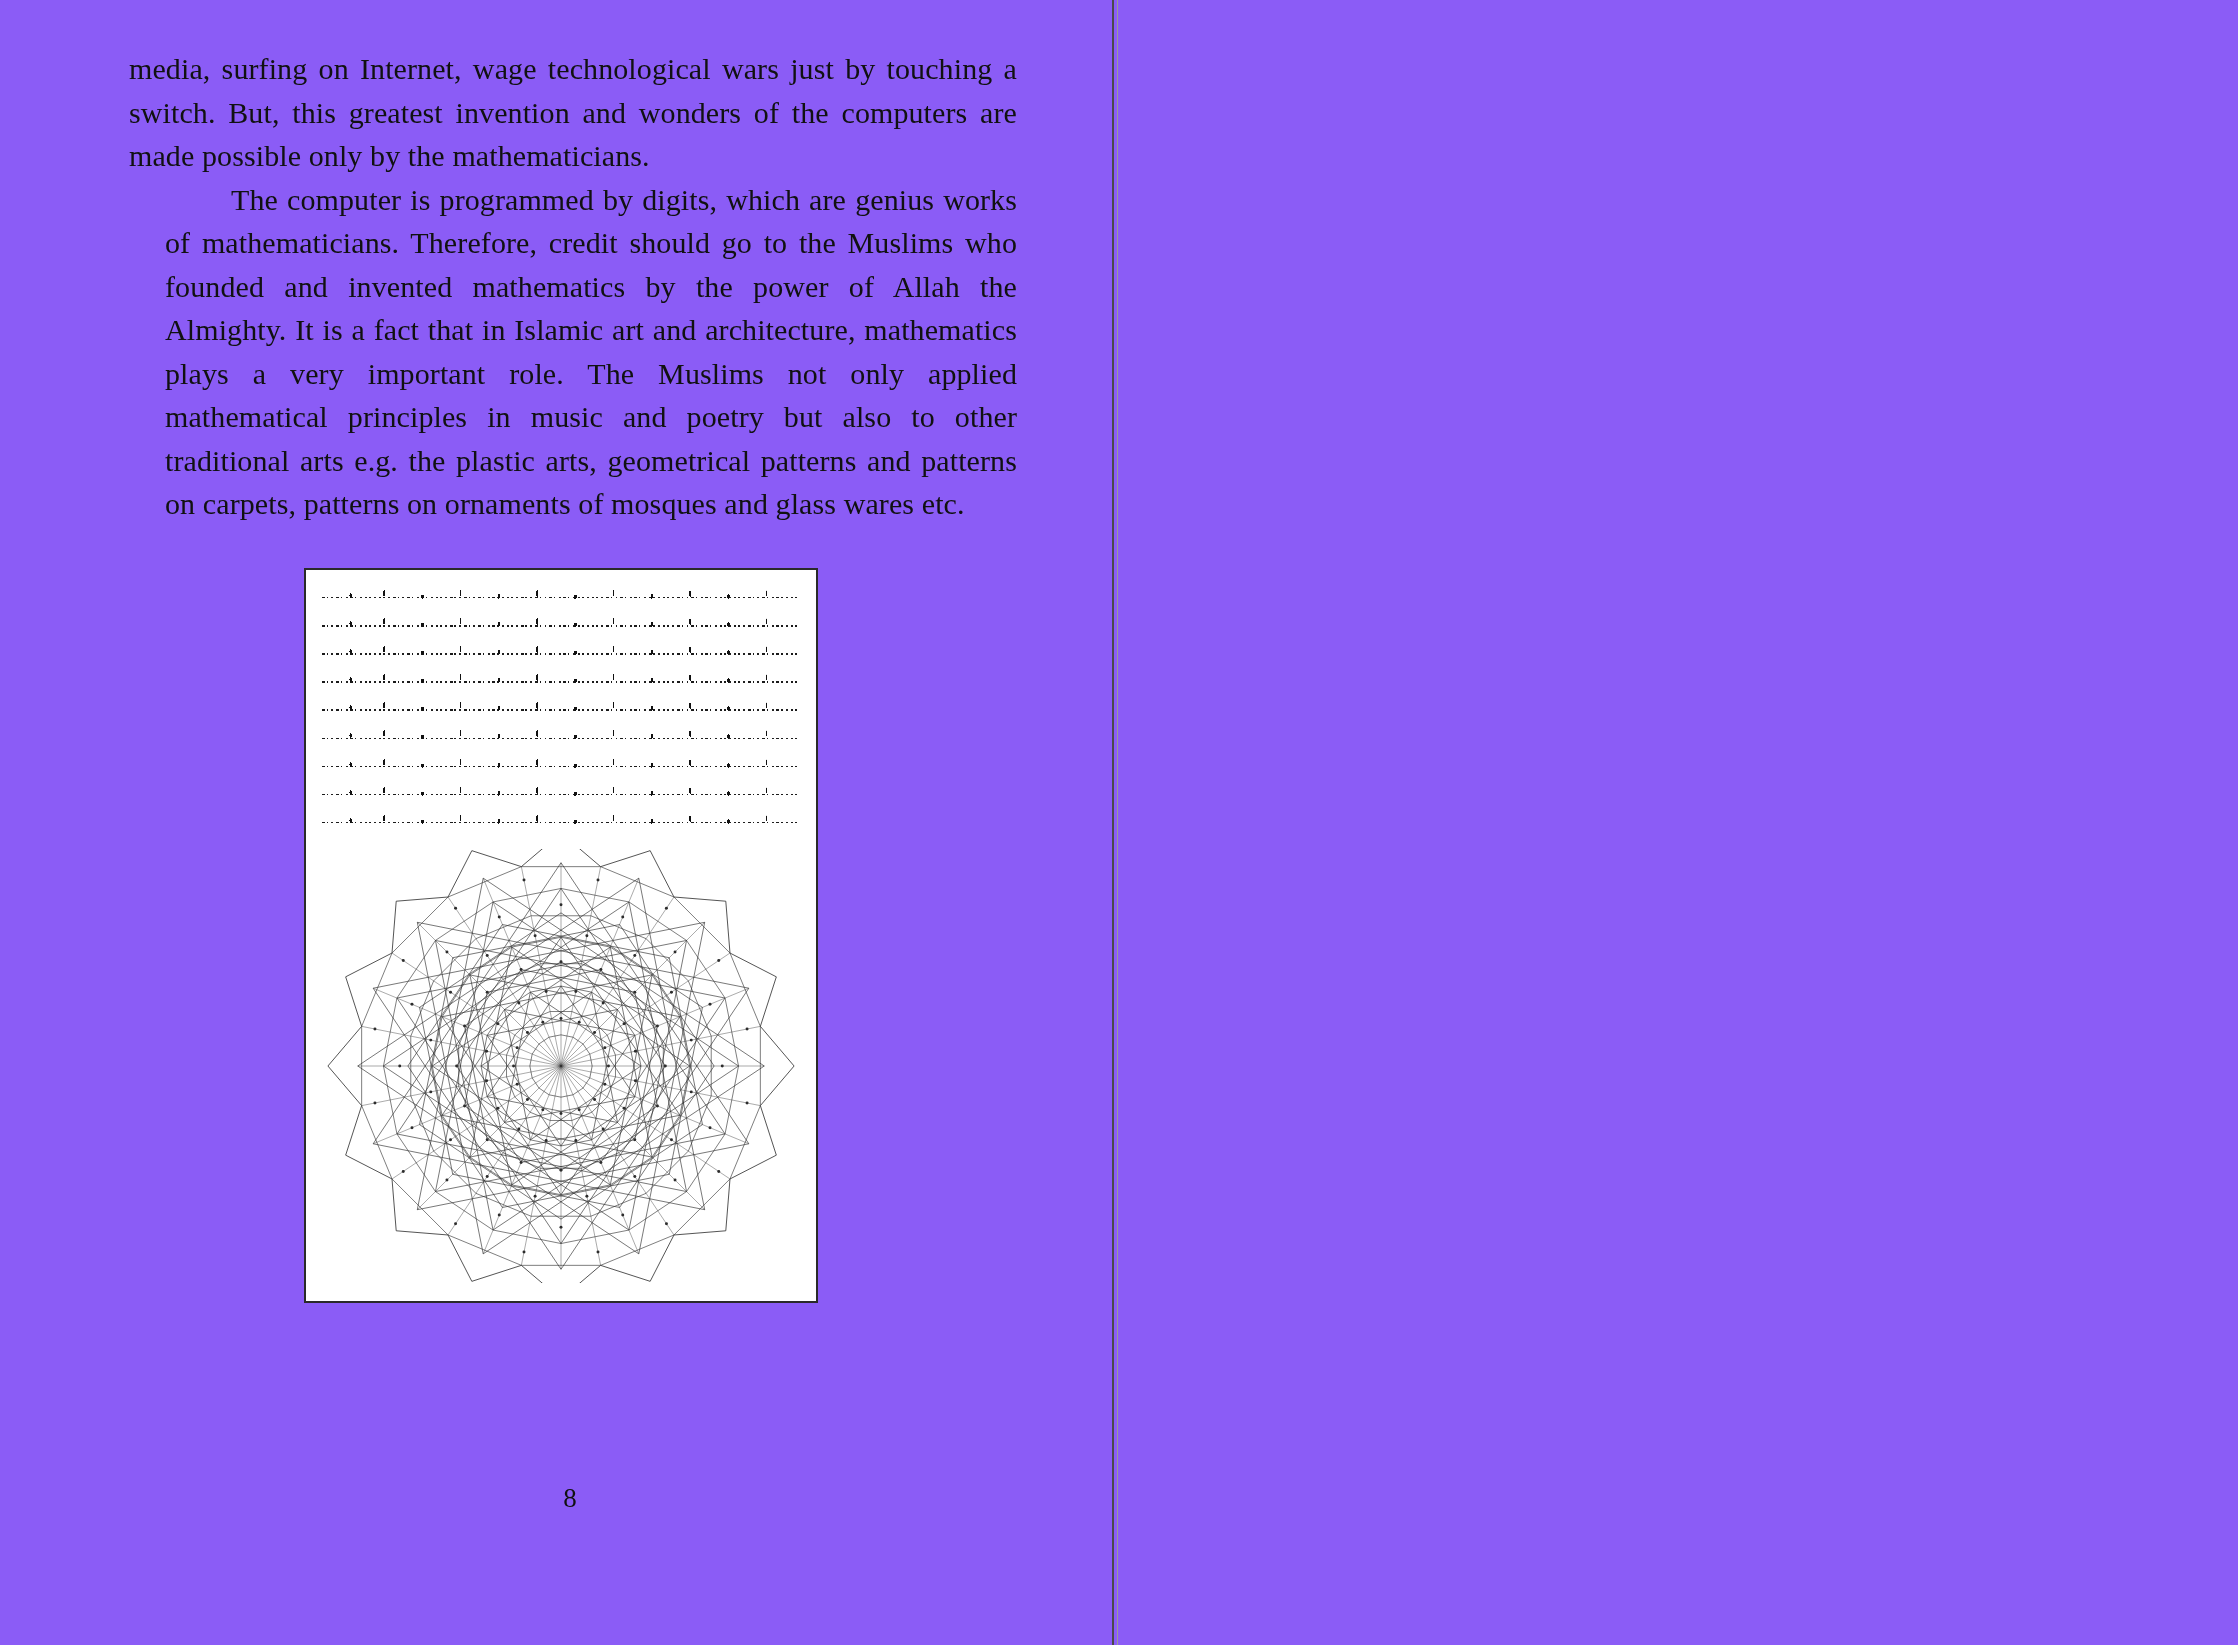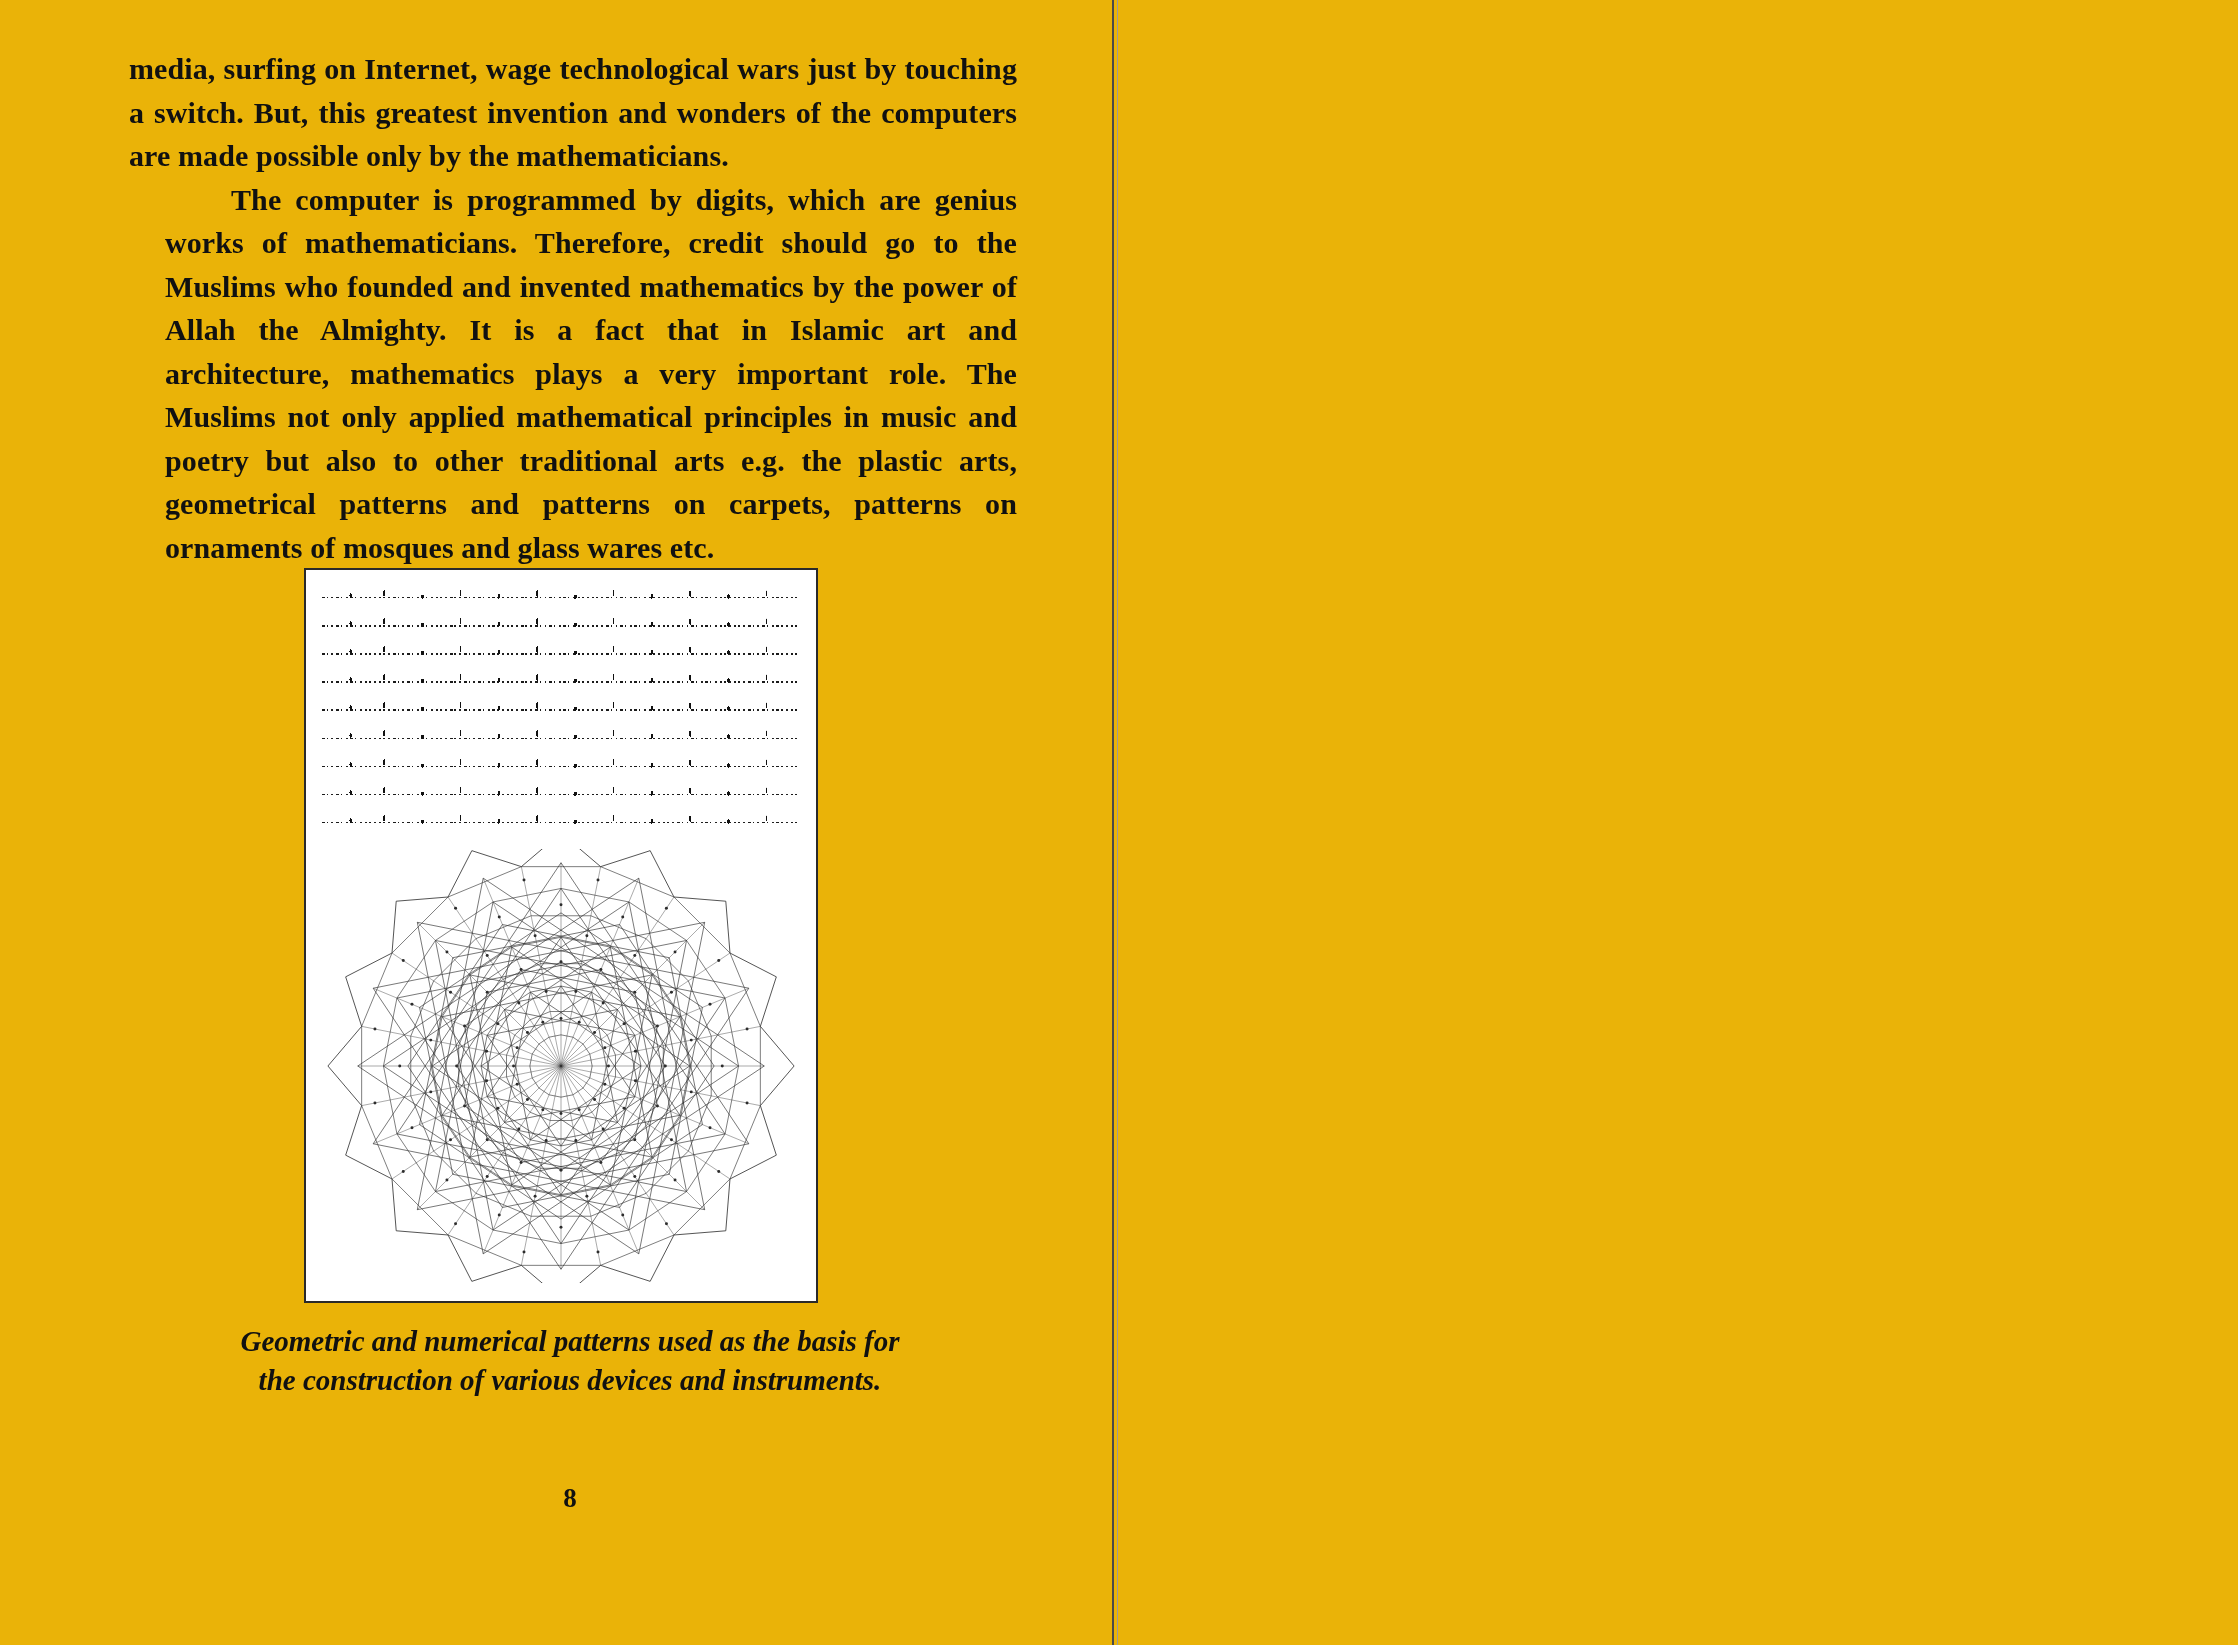--- a/index.html
+++ b/index.html
@@ -1,20 +1,20 @@
 <!DOCTYPE html>
 <html style="font-size:11px"><head>
 <meta charset="utf-8">
 <style>
   html,body{margin:0;padding:0;background:#ffffff;}
   body{width:2239px;height:1646px;position:relative;overflow:hidden;
        font-family:"Liberation Serif","DejaVu Serif",serif;color:#111;}
 
   
-  .spread{position:absolute;inset:0;background:#eab308;font-weight:bold;}
+  .spread{position:absolute;inset:0;background:#8b5cf6;}
 
   .gutter{position:absolute;left:1112px;top:0;width:2px;height:1646px;
           background:#4a4a4a;}
   .gutter.b{left:1117px;width:1.4px;background:#9a9a9a;}
 
   
   .page-left{position:absolute;left:0;top:0;width:1112px;height:1646px;}
   .page-right{position:absolute;left:1119px;top:0;width:1120px;height:1646px;}
 
   .body-text{position:absolute;left:129px;top:47px;width:888px;
@@ -199,21 +199,20 @@
                 <circle cx="521.6" cy="87.2" r="2.2" fill="#1b1b1b" stroke="none"></circle>
                 <circle cx="598.8" cy="164.4" r="2.2" fill="#1b1b1b" stroke="none"></circle>
                 <circle cx="640.6" cy="265.4" r="2.2" fill="#1b1b1b" stroke="none"></circle>
               </g>
           </g>
 
         </svg>
       </div>
     </div>
 
-    <div class="cap cap-left">Geometric and numerical patterns used as the basis for the construction of various devices and instruments.</div>
 
     <div class="page-no pn-left">8</div>
   </div>
 
   <div class="gutter"></div>
   <div class="gutter b"></div>
 
   <div class="page-right">
 
     

